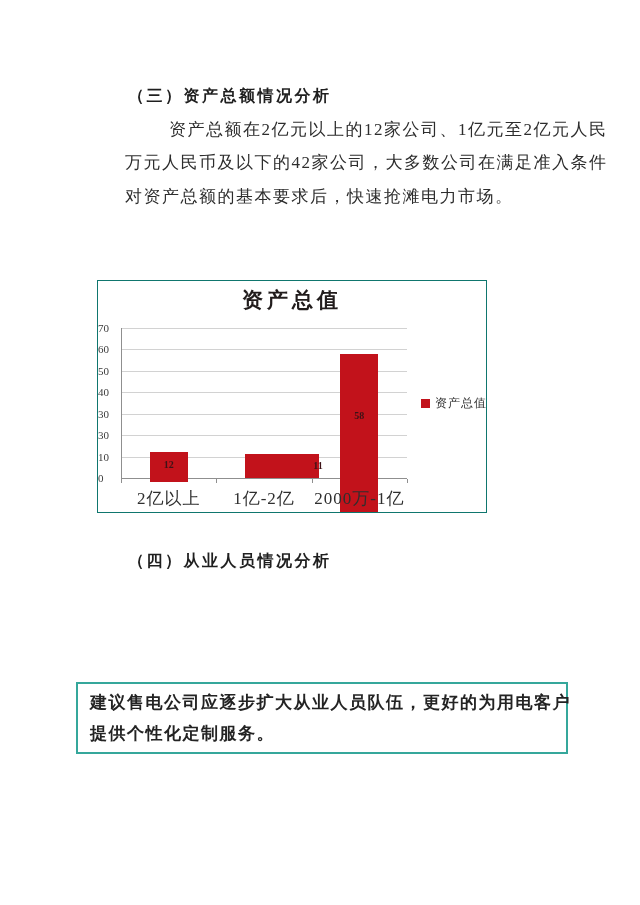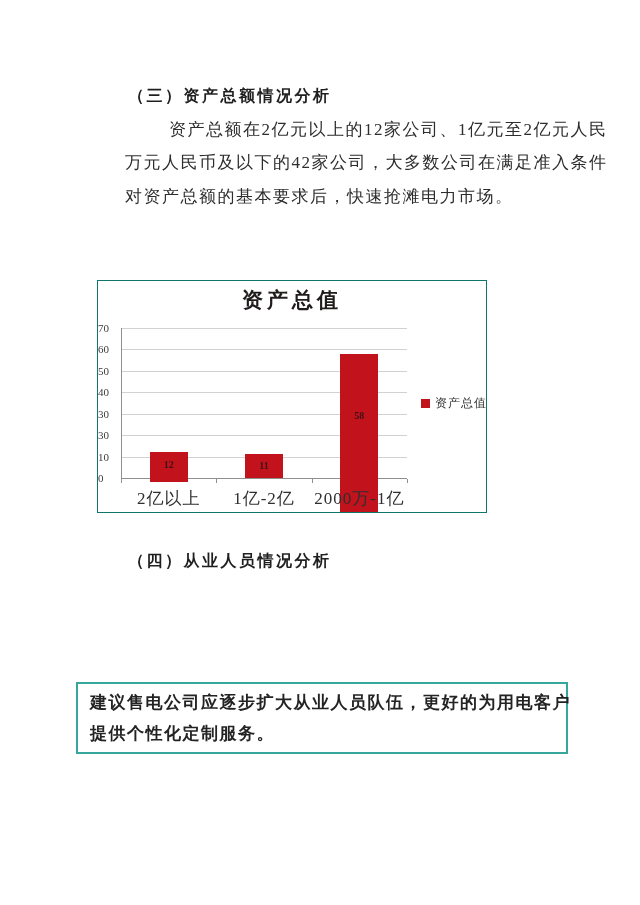--- a/index.html
+++ b/index.html
@@ -94,21 +94,21 @@
         <div class="ytick-label" style="left: 0px; top: 40px;">70</div>
         <div class="yaxis-line" style="left: 23px; top: 47px; height: 150px;"></div>
         <div class="xtick" style="left: 23px; top: 198px;"></div>
         <div class="xtick" style="left: 118.333px; top: 198px;"></div>
         <div class="xtick" style="left: 213.667px; top: 198px;"></div>
         <div class="xtick" style="left: 309px; top: 198px;"></div>
         <div class="bar" style="left: 51.6667px; top: 171.286px; width: 38px; height: 30px; background: rgb(194, 18, 27);">
           <div class="bar-label" style="top: 6.85714px; color: rgb(61, 19, 23);">12</div>
         </div>
         <div class="xcat-label" style="left: 10.6667px; top: 206px; width: 120px;">2亿以上</div>
-        <div class="bar" style="left: 147px; top: 173.429px; width: 38px; height: 23.5714px; background: rgb(194, 18, 27);">
+        <div class="bar" style="left: 147px; top: 173.429px; width: 38px; height: 23.5714px; background: rgb(194, 18, 27); padding-left: 36px;">
           <div class="bar-label" style="top: 5.78571px; color: rgb(61, 19, 23);">11</div>
         </div>
         <div class="xcat-label" style="left: 106px; top: 206px; width: 120px;">1亿-2亿</div>
         <div class="bar" style="left: 242.333px; top: 72.7143px; width: 38px; height: 158px; background: rgb(194, 18, 27);">
           <div class="bar-label" style="top: 56.1429px; color: rgb(61, 19, 23);">58</div>
         </div>
         <div class="xcat-label" style="left: 201.333px; top: 206px; width: 120px;">2000万-1亿</div>
       </div>
     <div class="legend">
       <span class="legend-swatch" style="background: rgb(194, 18, 27);"></span>

